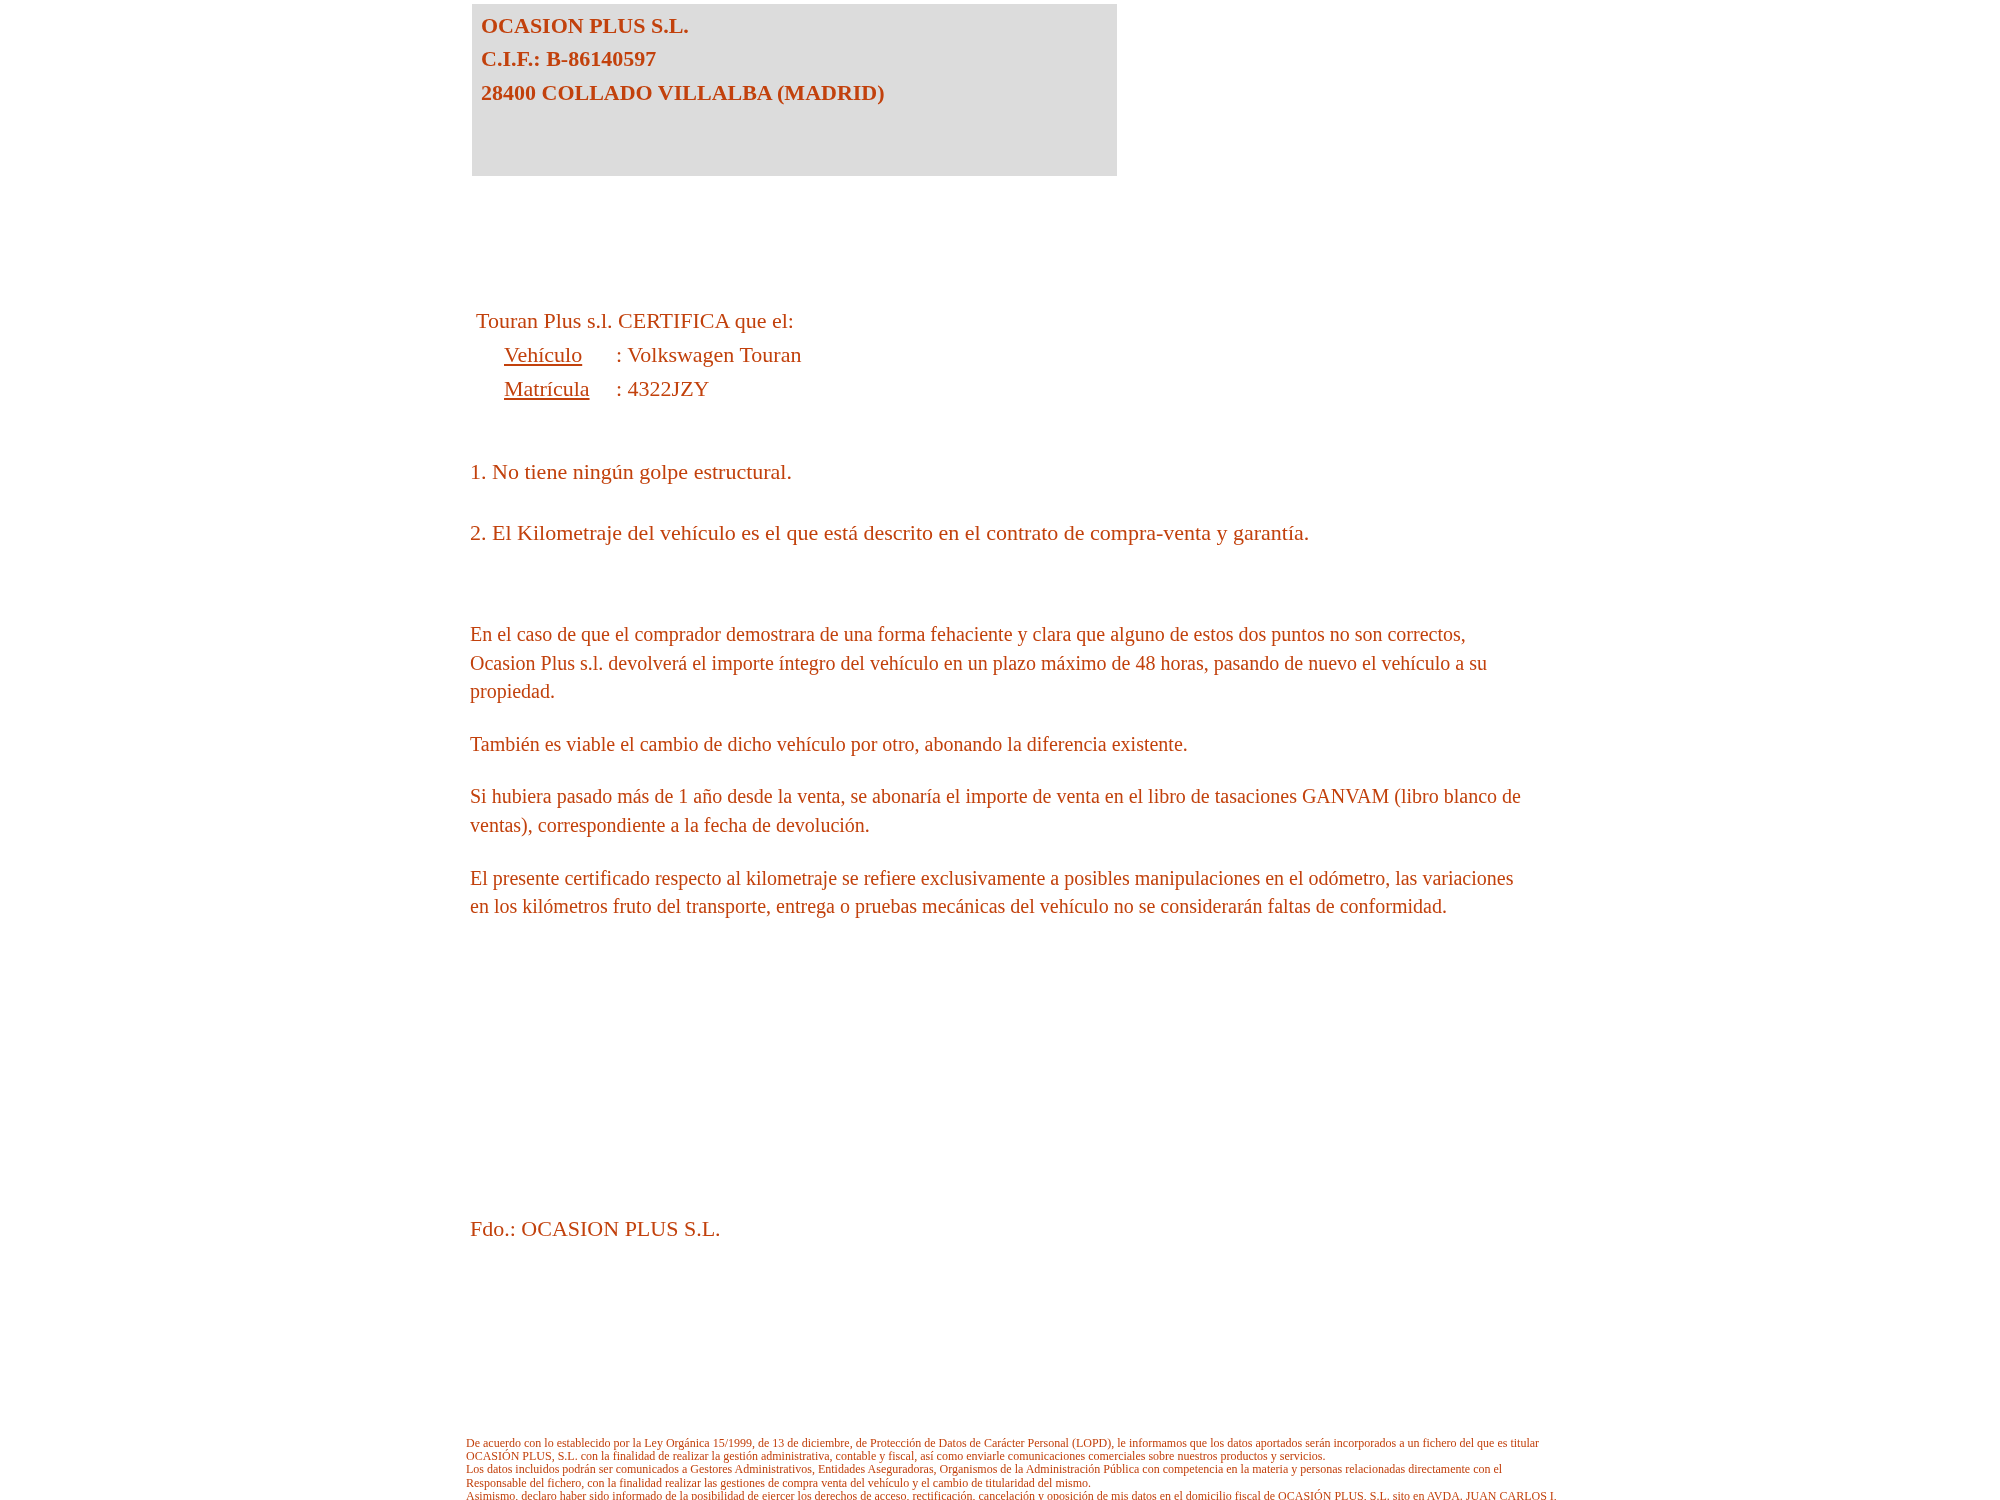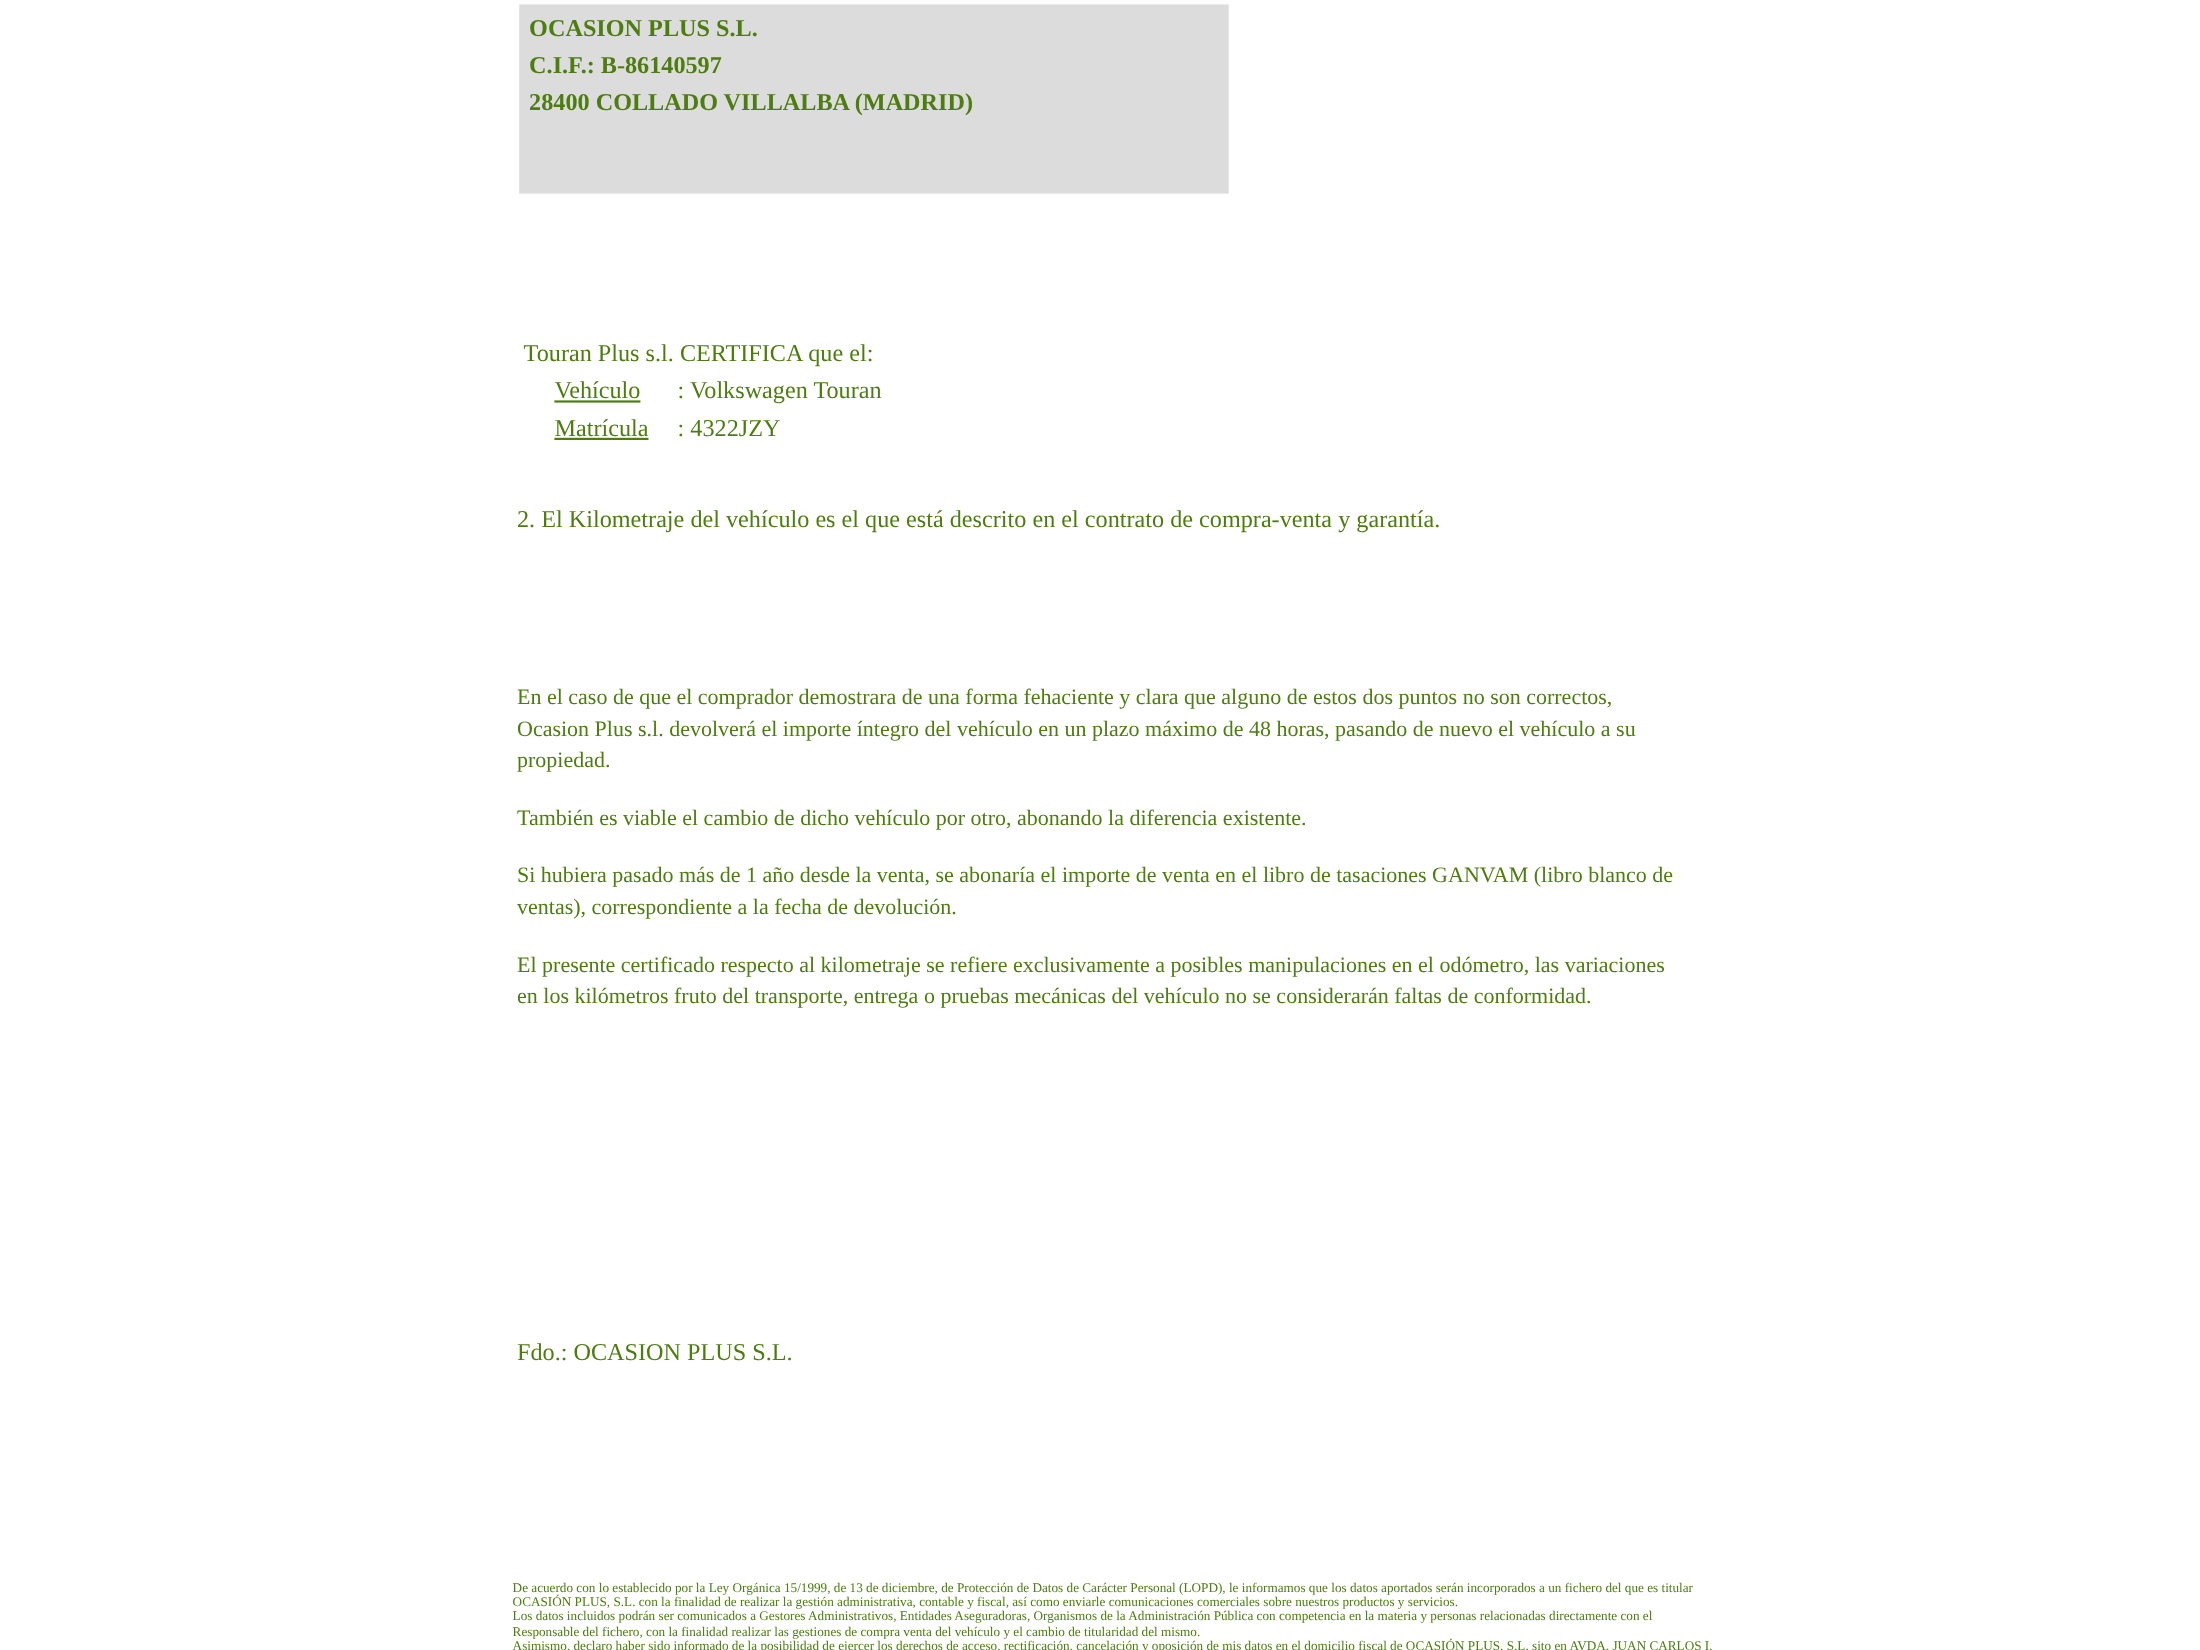--- a/index.html
+++ b/index.html
@@ -4,21 +4,21 @@
 <style>
   * { margin: 0; padding: 0; box-sizing: border-box; }
   html, body { background: #ffffff; }
   .page {
     position: relative;
     width: 2000px;
     height: 1500px;
     background: #ffffff;
     overflow: hidden;
     font-family: "Liberation Serif", "DejaVu Serif", serif;
-    color: #4d7c0f;
+    color: #c2410c;
     font-size: 22px;
   }
 
   .header-box {
     position: absolute;
     left: 472px;
     top: 4px;
     width: 645px;
     height: 172px;
     background: #dcdcdc;
@@ -100,20 +100,21 @@
       <span class="certify-label-cell"><span class="certify-label">Vehículo</span></span>
       <span>: Volkswagen Touran</span>
     </div>
     <div class="certify-row">
       <span class="certify-label-cell"><span class="certify-label">Matrícula</span></span>
       <span>: 4322JZY</span>
     </div>
   </div>
 
   <div class="points">
+    <div class="point">1. No tiene ningún golpe estructural.</div>
     <div class="point">2. El Kilometraje del vehículo es el que está descrito en el contrato de compra-venta y garantía.</div>
   </div>
 
   <div class="body-paragraphs">
     <p>En el caso de que el comprador demostrara de una forma fehaciente y clara que alguno de estos dos puntos no son correctos, Ocasion Plus s.l. devolverá el importe íntegro del vehículo en un plazo máximo de 48 horas, pasando de nuevo el vehículo a su propiedad.</p>
     <p>También es viable el cambio de dicho vehículo por otro, abonando la diferencia existente.</p>
     <p>Si hubiera pasado más de 1 año desde la venta, se abonaría el importe de venta en el libro de tasaciones GANVAM (libro blanco de ventas), correspondiente a la fecha de devolución.</p>
     <p>El presente certificado respecto al kilometraje se refiere exclusivamente a posibles manipulaciones en el odómetro, las variaciones en los kilómetros fruto del transporte, entrega o pruebas mecánicas del vehículo no se considerarán faltas de conformidad.</p>
   </div>
 

